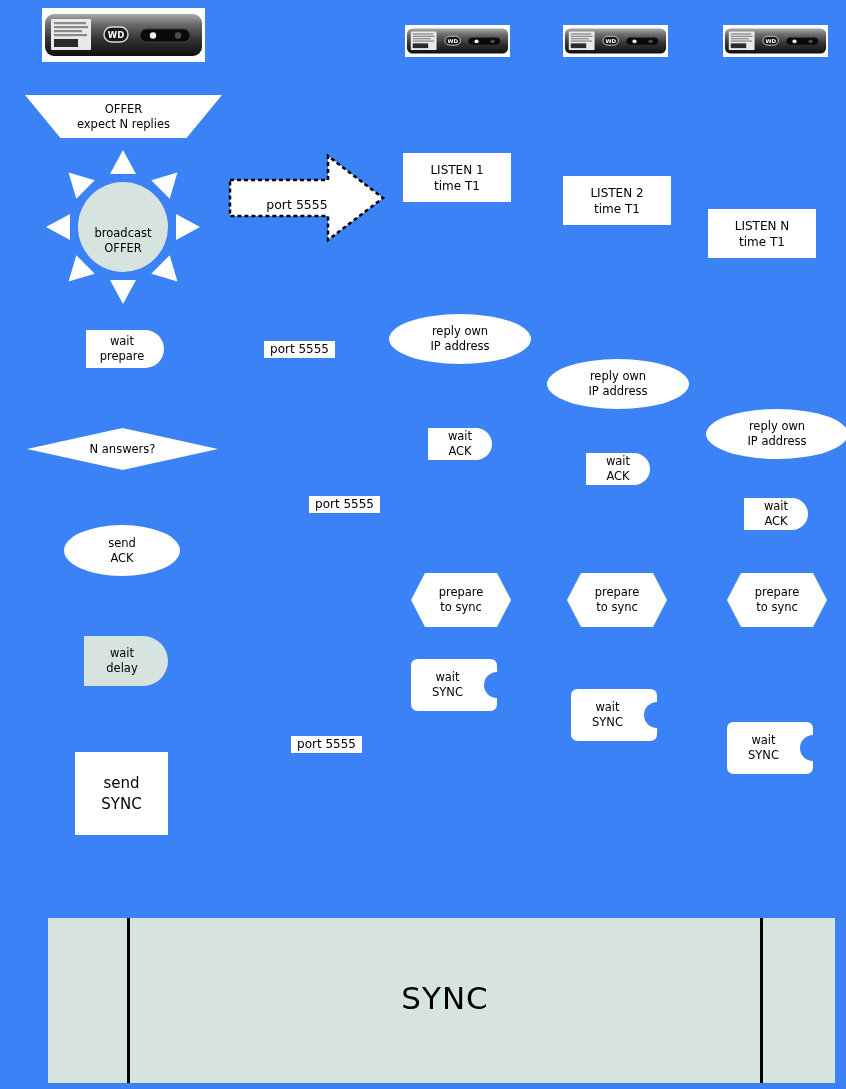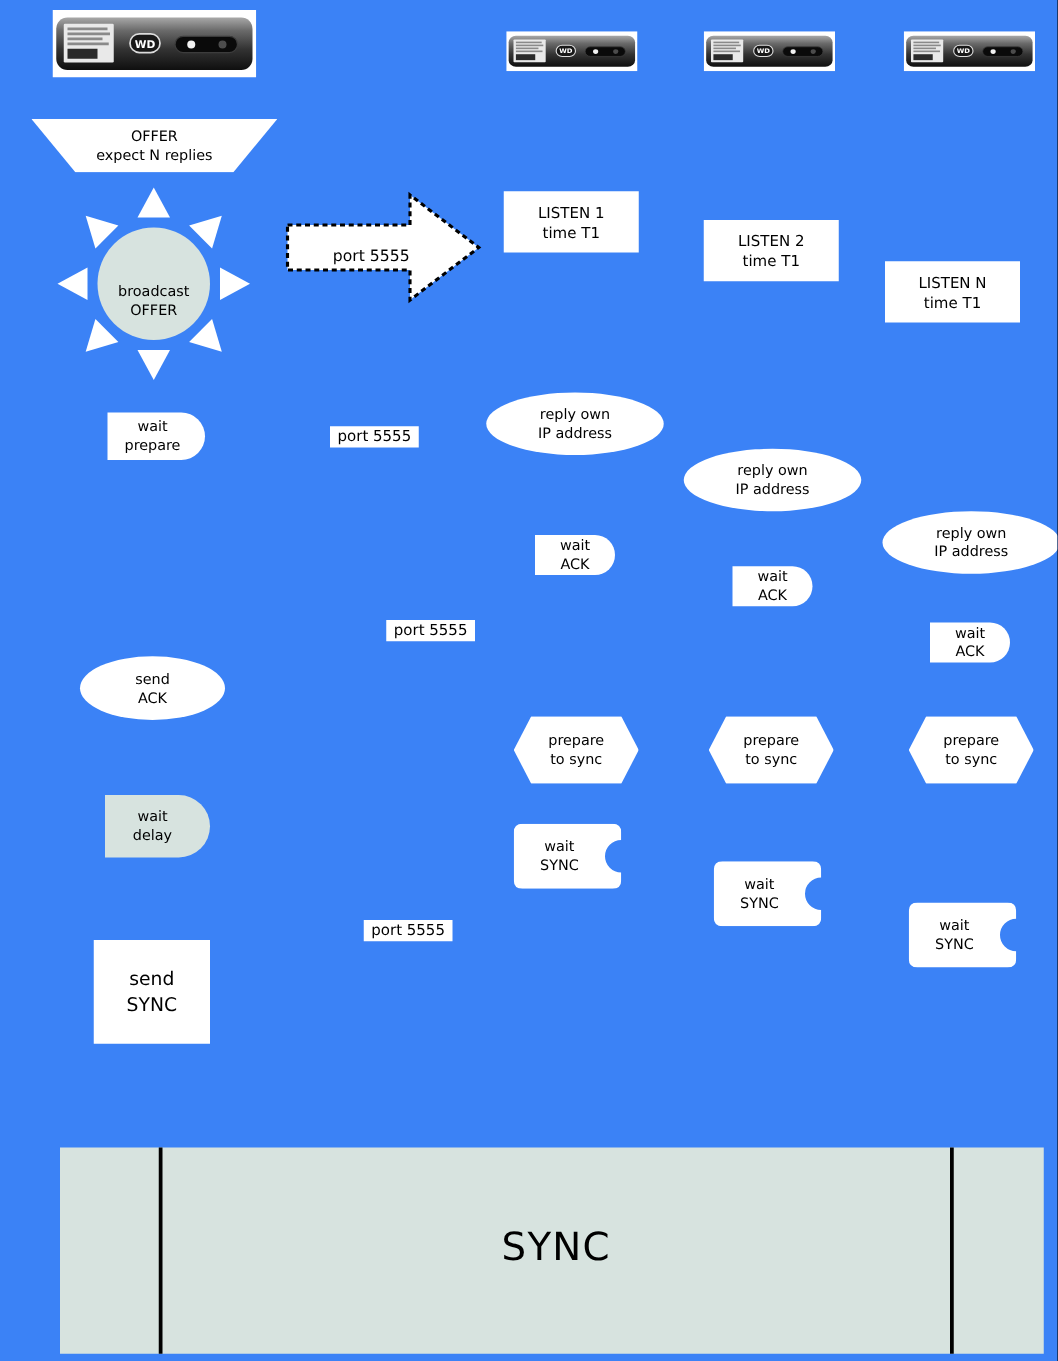--- a/index.html
+++ b/index.html
@@ -192,20 +192,23 @@
   </div>
   <div class="abs node ellipse" style="left:547px;top:359px;width:142px;height:50px">
     <div>reply own</div>
     <div>IP address</div>
   </div>
   <div class="abs node ellipse" style="left:706px;top:409px;width:142px;height:50px">
     <div>reply own</div>
     <div>IP address</div>
   </div>
 
+  <div class="abs node diamond" style="left:27px;top:428px;width:191px;height:42px">
+    <div>N answers?</div>
+  </div>
 
   <div class="abs node delay-sm" style="left:428px;top:428px;width:64px;height:32px">
     <div>wait</div>
     <div>ACK</div>
   </div>
   <div class="abs node delay-sm" style="left:586px;top:453px;width:64px;height:32px">
     <div>wait</div>
     <div>ACK</div>
   </div>
   <div class="abs node delay-sm" style="left:744px;top:498px;width:64px;height:32px">

